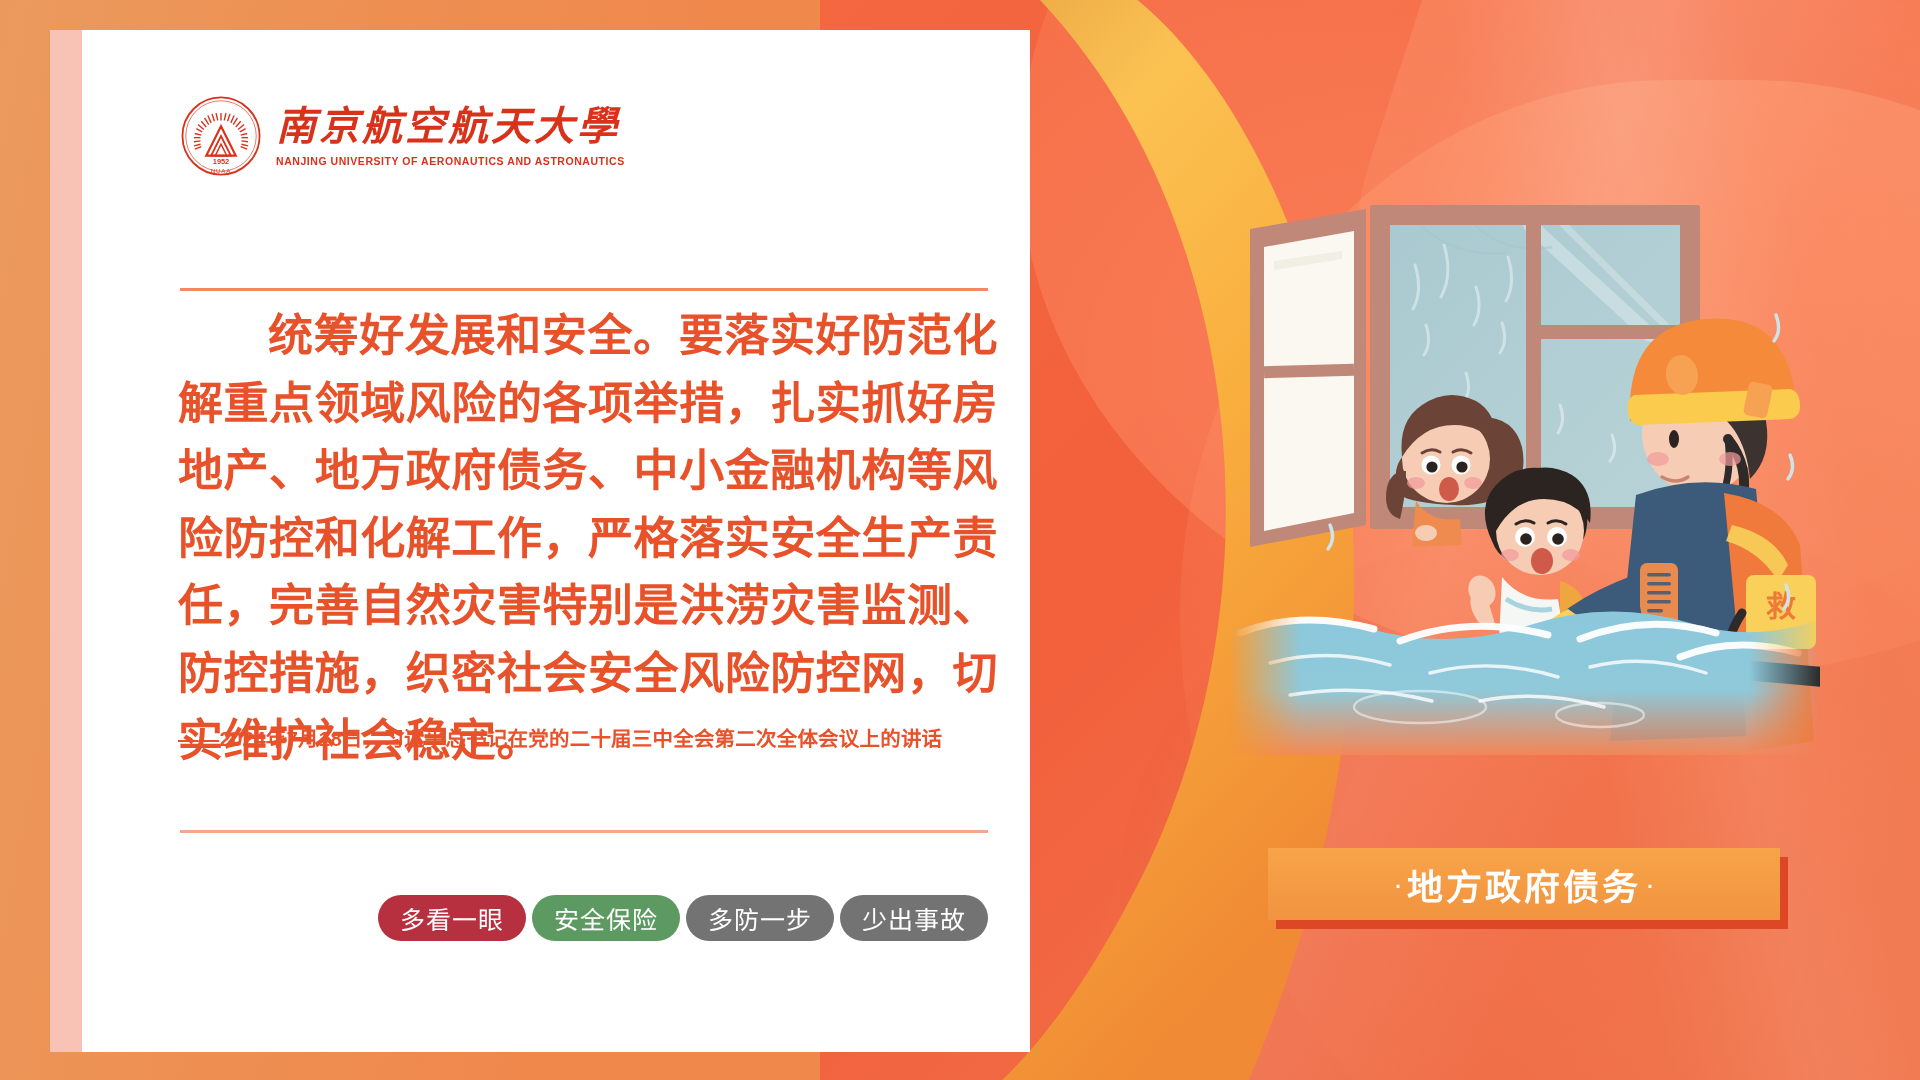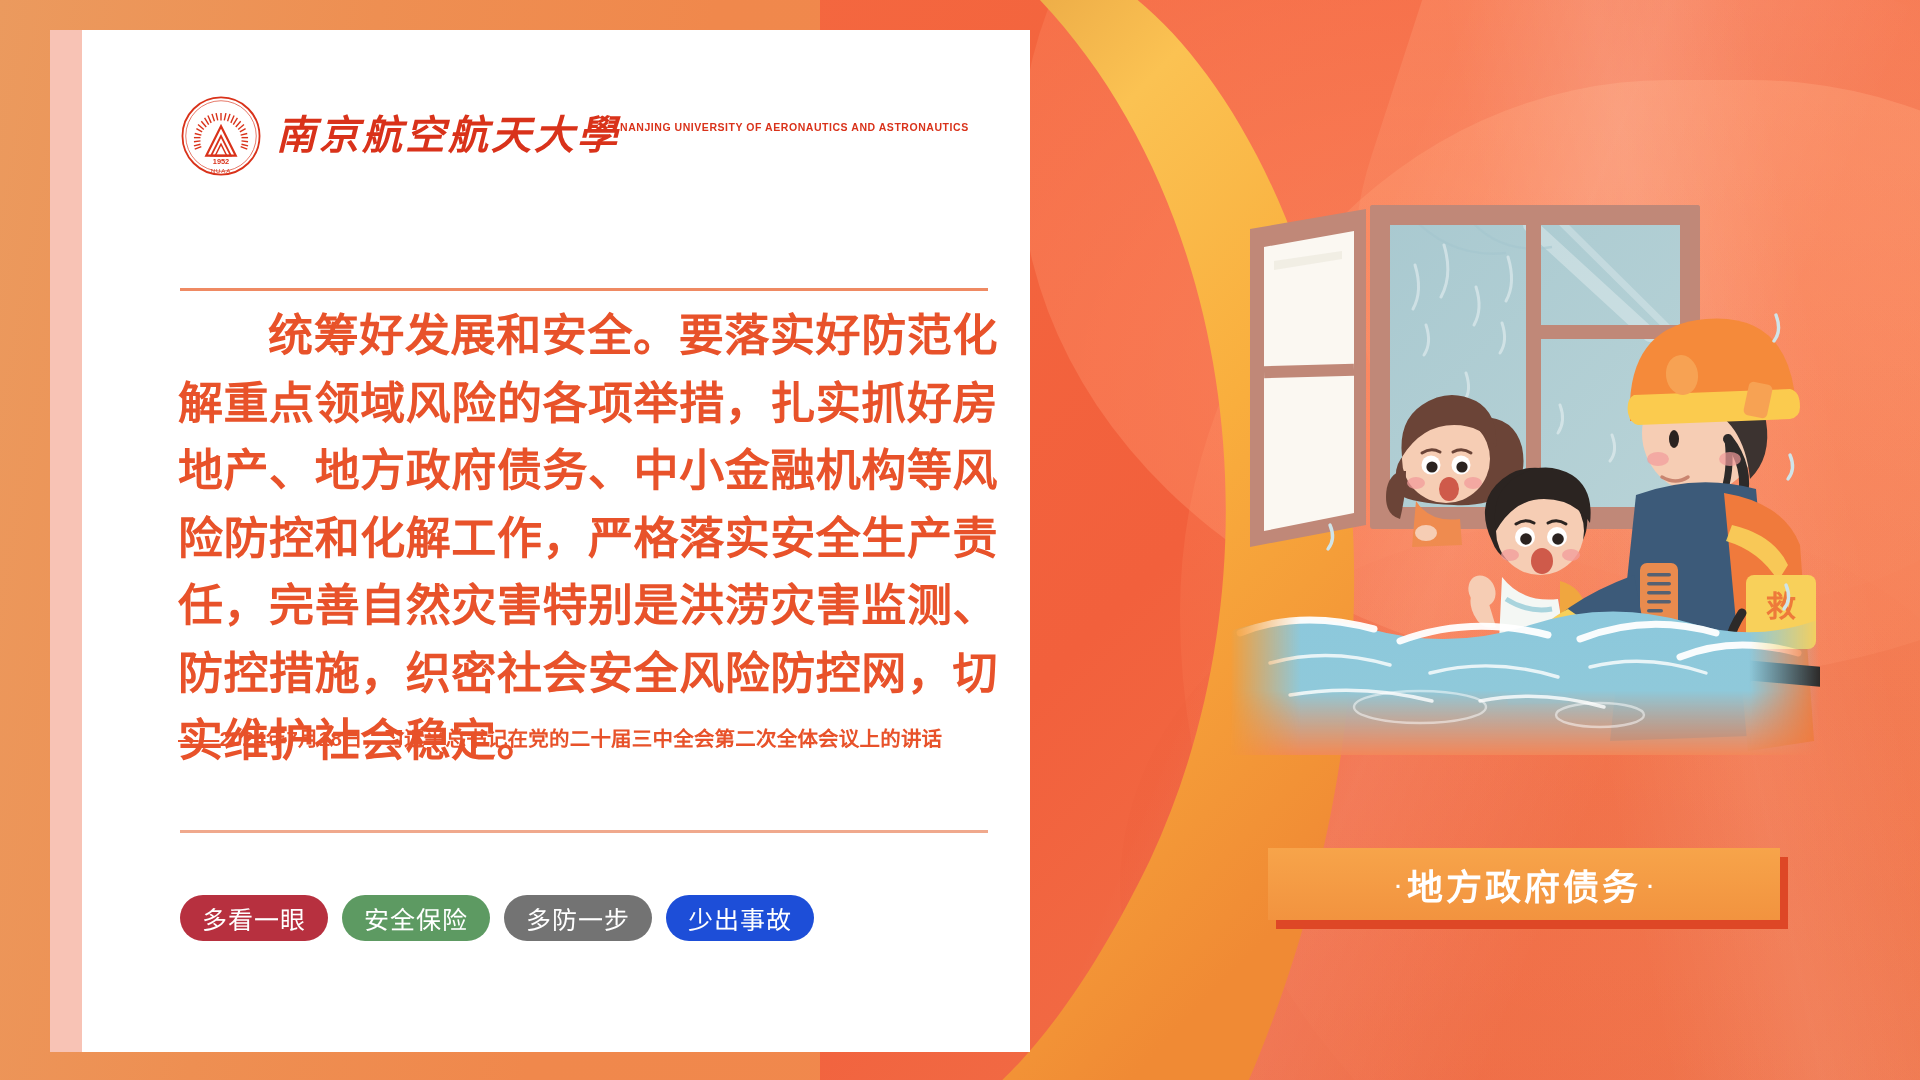--- a/index.html
+++ b/index.html
@@ -111,21 +111,21 @@
     display: flex;
     align-items: center;
     gap: 14px;
   }
   .logo-seal {
     width: 82px; height: 82px;
     flex: 0 0 auto;
   }
   .logo-text-block {
     display: flex;
-    flex-direction: row;
+    flex-direction: column;
     justify-content: center;
   }
   .logo-cn {
     font-family: "Liberation Serif", "DejaVu Serif", serif;
     font-size: 40px;
     font-weight: 700;
     font-style: italic;
     letter-spacing: 3px;
     color: #d9321a;
     line-height: 1.08;
@@ -177,22 +177,22 @@
     letter-spacing: 0.2px;
     white-space: nowrap;
   }
 
   
   .pills {
     position: absolute;
     left: 180px; top: 895px;
     width: 808px;
     display: flex;
-    justify-content: flex-start;
-    gap: 14px;
+    justify-content: flex-end;
+    gap: 6px;
   }
   .pill {
     display: inline-flex;
     align-items: center;
     justify-content: center;
     height: 46px;
     padding: 0 22px;
     border-radius: 23px;
     color: #ffffff;
     font-size: 25px;
@@ -323,21 +323,21 @@
 
   <div class="quote">统筹好发展和安全。要落实好防范化解重点领域风险的各项举措，扎实抓好房地产、地方政府债务、中小金融机构等风险防控和化解工作，严格落实安全生产责任，完善自然灾害特别是洪涝灾害监测、防控措施，织密社会安全风险防控网，切实维护社会稳定。</div>
   <div class="attribution">——2024年7月18日，习近平总书记在党的二十届三中全会第二次全体会议上的讲话</div>
 
   <div class="rule bottom"></div>
 
   <div class="pills">
     <span class="pill" style="background:#b7303f">多看一眼</span>
     <span class="pill" style="background:#5d9a62">安全保险</span>
     <span class="pill" style="background:#737373">多防一步</span>
-    <span class="pill" style="background:#1d4ed8">少出事故</span>
+    <span class="pill" style="background:#737373">少出事故</span>
   </div>
 
   <div class="illo">
     <svg viewBox="0 0 590 560" width="590" height="560">
       <defs>
         <clipPath id="glassClip">
           <rect x="152" y="20" width="300" height="300"></rect>
         </clipPath>
         <linearGradient id="glassG" x1="0" y1="0" x2="1" y2="1">
           <stop offset="0%" stop-color="#a9c9d0"></stop>

